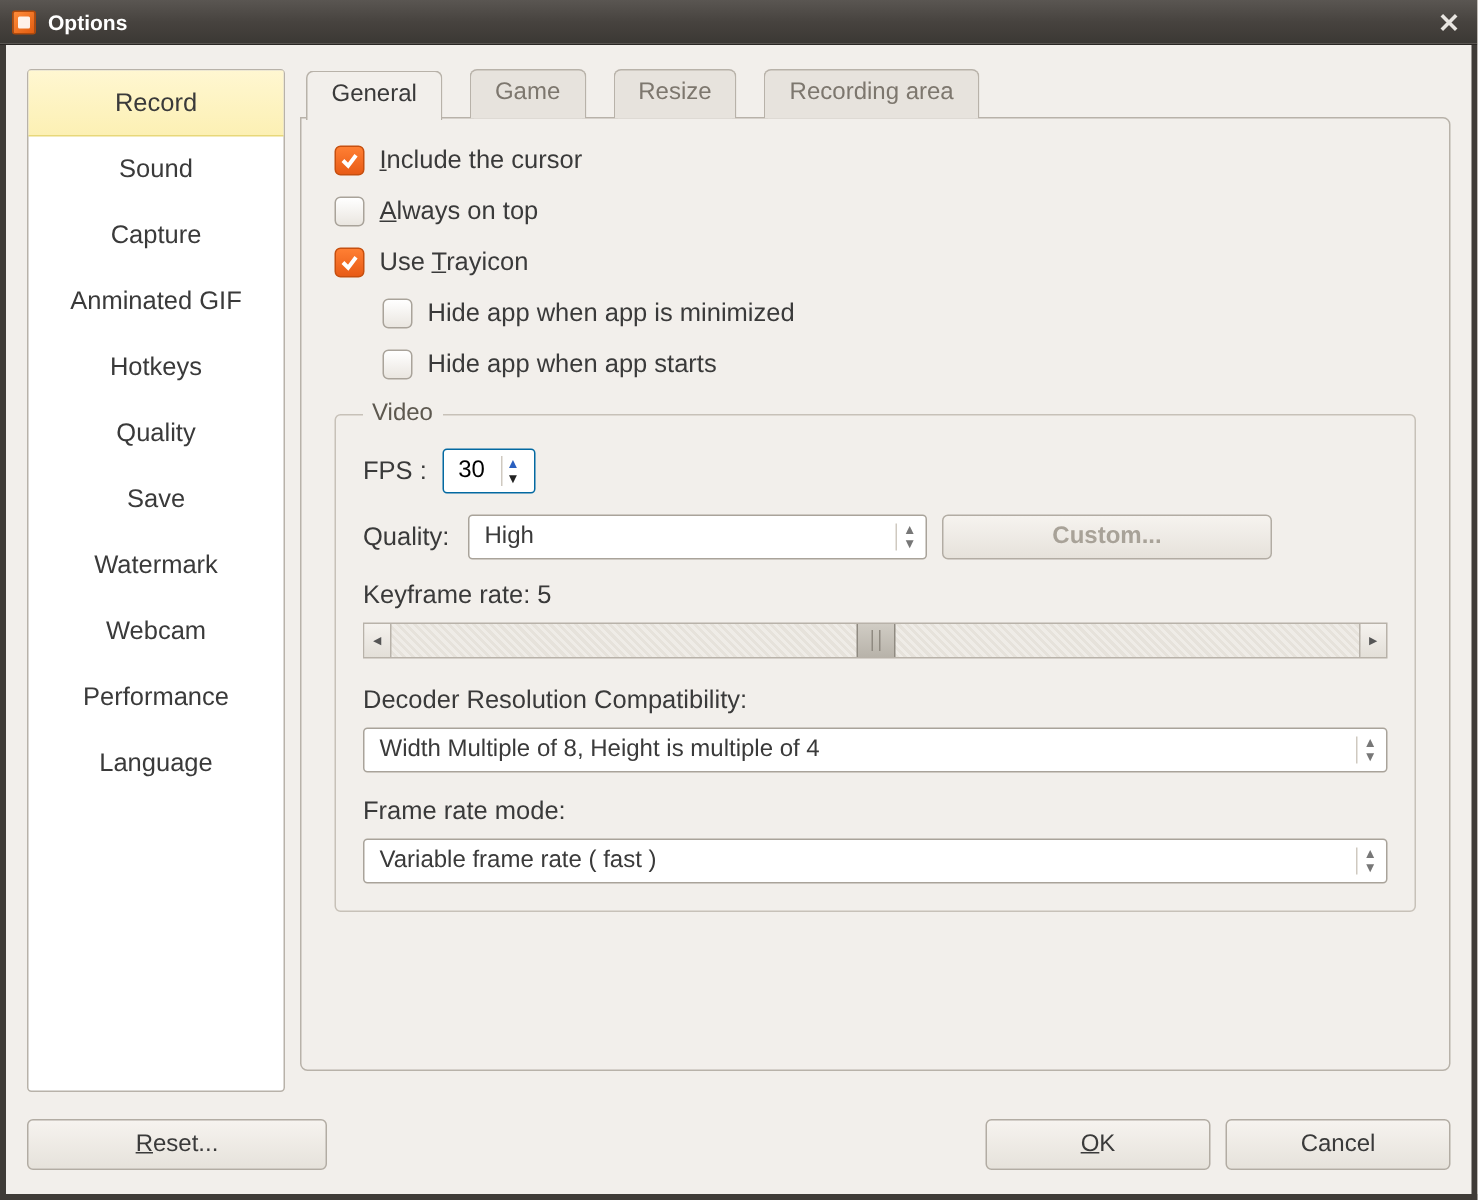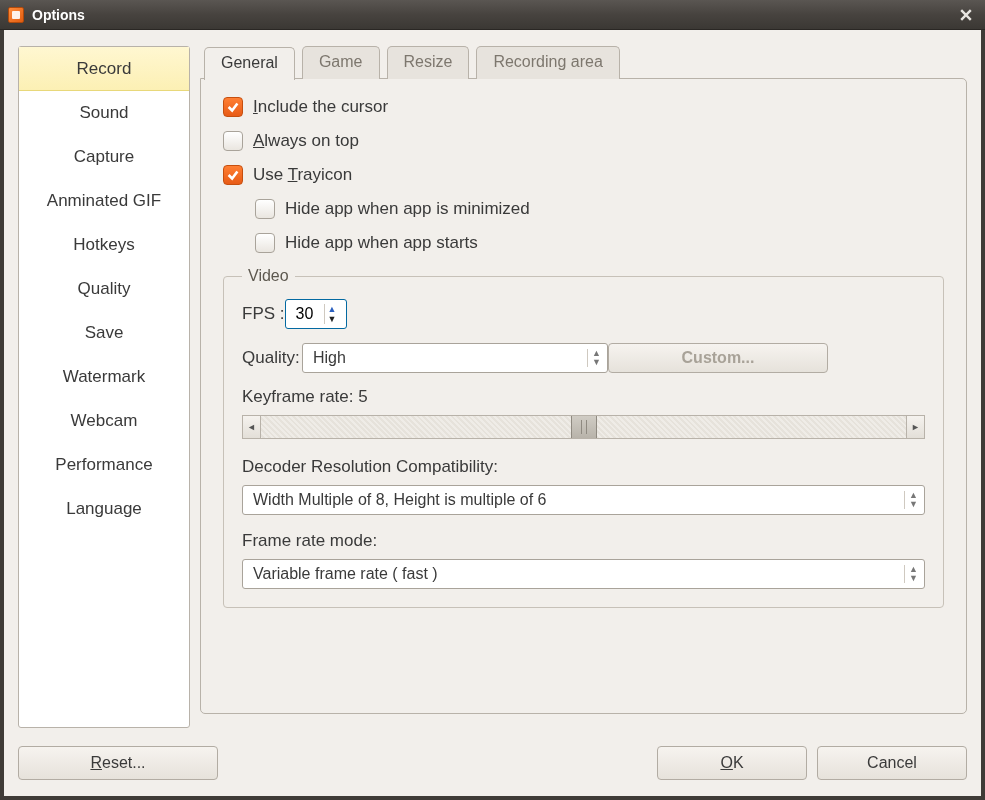--- a/index.html
+++ b/index.html
@@ -90,21 +90,21 @@
     border-bottom: 1px solid #e8d87a;
   }
 
   
   .main-pane {
     flex: 1;
     position: relative;
   }
   .tab-strip {
     display: flex;
-    gap: 7px;
+    gap: 18px;
     padding-left: 4px;
     position: relative;
     z-index: 2;
   }
   .tab {
     padding: 6px 16px 7px 16px;
     border: 1px solid #b8b2a9;
     border-bottom: none;
     border-radius: 5px 5px 0 0;
     background: #e7e3dd;
@@ -162,21 +162,21 @@
   }
   fieldset.video legend {
     padding: 0 6px;
     color: #5d584f;
     font-size: 16px;
   }
 
   .row {
     display: flex;
     align-items: center;
-    gap: 0;
+    gap: 10px;
     margin-bottom: 14px;
     font-size: 17px;
   }
   .row label.lbl { min-width: 0; }
 
   
   .spin {
     display: inline-flex;
     align-items: center;
     border: 1px solid #0369a1;
@@ -419,21 +419,21 @@
           <div class="slider-wrap" style="margin-bottom:18px">
             <button class="arrow-btn left">◄</button>
             <div class="slider-track">
               <div class="slider-thumb"></div>
             </div>
             <button class="arrow-btn right">►</button>
           </div>
 
           <div class="field-label">Decoder Resolution Compatibility:</div>
           <div class="combo full" style="margin-bottom:16px">
-            <span class="val">Width Multiple of 8, Height is multiple of 6</span>
+            <span class="val">Width Multiple of 8, Height is multiple of 4</span>
             <span class="spinner">
                 <span>▲</span>
                 <span>▼</span>
               </span>
           </div>
 
           <div class="field-label">Frame rate mode:</div>
           <div class="combo full">
             <span class="val">Variable frame rate ( fast )</span>
             <span class="spinner">

